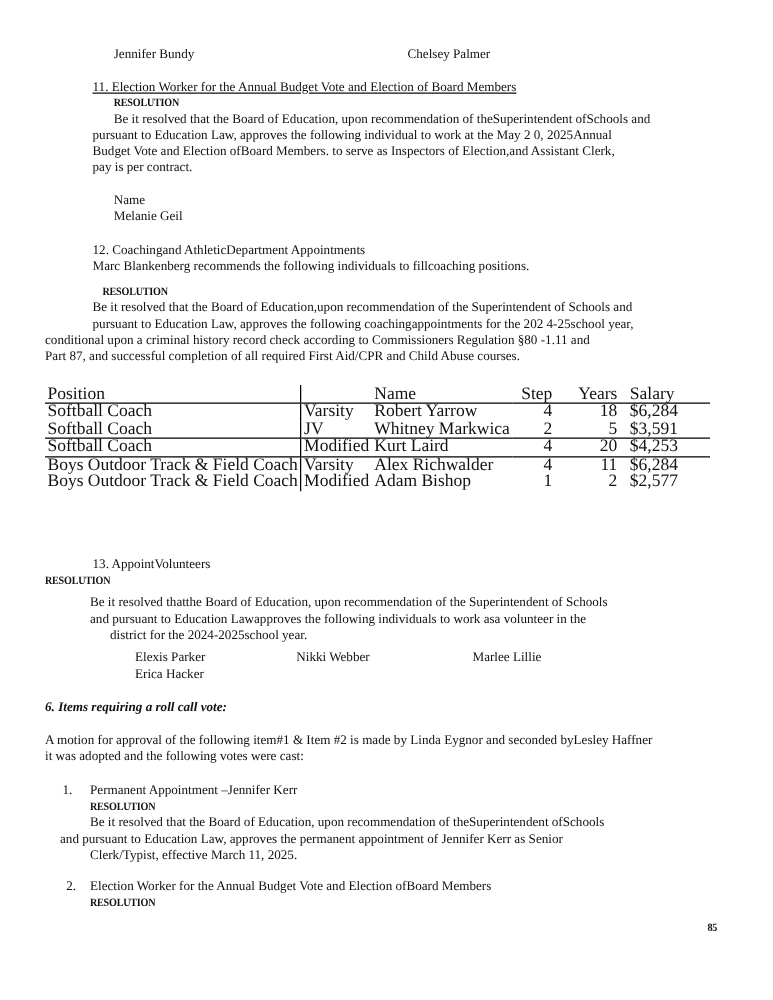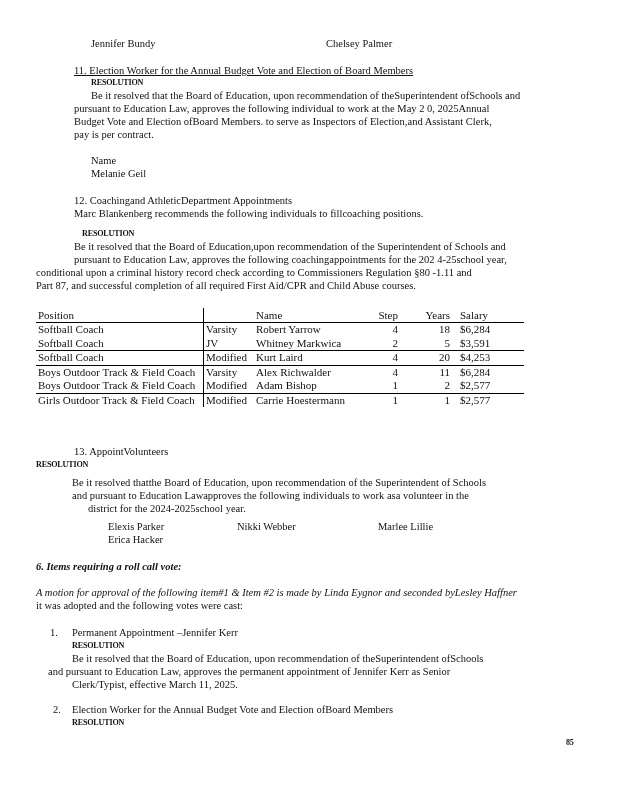--- a/index.html
+++ b/index.html
@@ -2,21 +2,21 @@
 <html><head>
 <meta charset="utf-8">
 <style>
   html, body { margin:0; padding:0; background:#ffffff; }
   body { width:618px; height:800px; position:relative; overflow:hidden;
          font-family:"Liberation Serif","DejaVu Serif",serif; font-size:10.5px; color:#111; line-height:13px; }
   .abs { position:absolute; white-space:nowrap; }
   .u { text-decoration:underline; }
   .res { font-weight:bold; font-size:9px; letter-spacing:-0.2px; transform:scaleX(0.9); transform-origin:left; }
   .bi { font-weight:bold; font-style:italic; }
-  table.coach { position:absolute; left:36px; top:308px; border-collapse:collapse; font-size:11px; }
+  table.coach { position:absolute; left:36px; top:308px; border-collapse:collapse; font-size:14px; }
   table.coach td { padding:0 2px; height:13.5px; line-height:13px; white-space:nowrap; }
   table.coach tr.hdr td { height:14px; }
   table.coach tr.top td { border-top:1.3px solid #000; }
   table.coach tr.last td { border-bottom:1.3px solid #000; }
   td.pos { width:163px; border-right:1px solid #000; }
   td.lvl { width:46px; }
   td.nm { width:108px; }
   td.step { width:30px; text-align:right; }
   td.yrs { width:48px; text-align:right; }
   td.sal { width:62px; padding-left:8px !important; }
@@ -87,43 +87,35 @@
     <td class="sal">$6,284</td>
   </tr>
   <tr>
     <td class="pos">Boys Outdoor  Track &amp; Field Coach</td>
     <td class="lvl">Modified</td>
     <td class="nm">Adam Bishop</td>
     <td class="step">1</td>
     <td class="yrs">2</td>
     <td class="sal">$2,577</td>
   </tr>
-  <tr class="top">
-    <td class="pos">Girls Outdoor  Track &amp; Field Coach</td>
-    <td class="lvl">Modified</td>
-    <td class="nm">Carrie  Hoestermann</td>
-    <td class="step">1</td>
-    <td class="yrs">1</td>
-    <td class="sal">$2,577</td>
-  </tr>
 </tbody>
   </table>
 
 <div class="abs" style="left:74px;top:445px;">13. AppointVolunteers</div>
 <div class="abs res" style="left:36px;top:458px;">RESOLUTION</div>
 <div class="abs" style="left:72px;top:476px;">Be     it  resolved  thatthe Board  of Education,  upon recommendation  of the Superintendent   of Schools</div>
 <div class="abs" style="left:72px;top:489px;">and  pursuant   to Education      Lawapproves    the  following  individuals   to work  asa   volunteer  in  the</div>
 <div class="abs" style="left:88px;top:502px;">district for  the 2024-2025school  year.</div>
 <div class="abs" style="left:108px;top:520px;">Elexis Parker</div>
 <div class="abs" style="left:237px;top:520px;">Nikki Webber</div>
 <div class="abs" style="left:378px;top:520px;">Marlee Lillie</div>
 <div class="abs" style="left:108px;top:533px;">Erica Hacker</div>
 
 <div class="abs bi" style="left:36px;top:560px;">6.   Items  requiring   a roll call vote:</div>
-<div class="abs" style="left:36px;top:586px;font-style:italic;">A motion for approval  of the following  item#1  &amp; Item #2 is made   by Linda Eygnor and seconded  byLesley  Haffner</div>
+<div class="abs" style="left:36px;top:586px;">A motion for approval  of the following  item#1  &amp; Item #2 is made   by Linda Eygnor and seconded  byLesley  Haffner</div>
 <div class="abs" style="left:36px;top:599px;">it was  adopted  and  the following  votes were  cast:</div>
 
 <div class="abs" style="left:50px;top:626px;">1.</div>
 <div class="abs" style="left:72px;top:626px;">Permanent  Appointment  –Jennifer Kerr</div>
 <div class="abs res" style="left:72px;top:639px;">RESOLUTION</div>
 <div class="abs" style="left:72px;top:652px;">Be it resolved  that the Board  of Education,  upon recommendation   of theSuperintendent    ofSchools</div>
 <div class="abs" style="left:48px;top:665px;">and  pursuant  to Education  Law, approves  the permanent  appointment  of Jennifer Kerr as Senior</div>
 <div class="abs" style="left:72px;top:678px;">Clerk/Typist, effective March 11, 2025.</div>
 
 <div class="abs" style="left:53px;top:703px;">2.</div>

